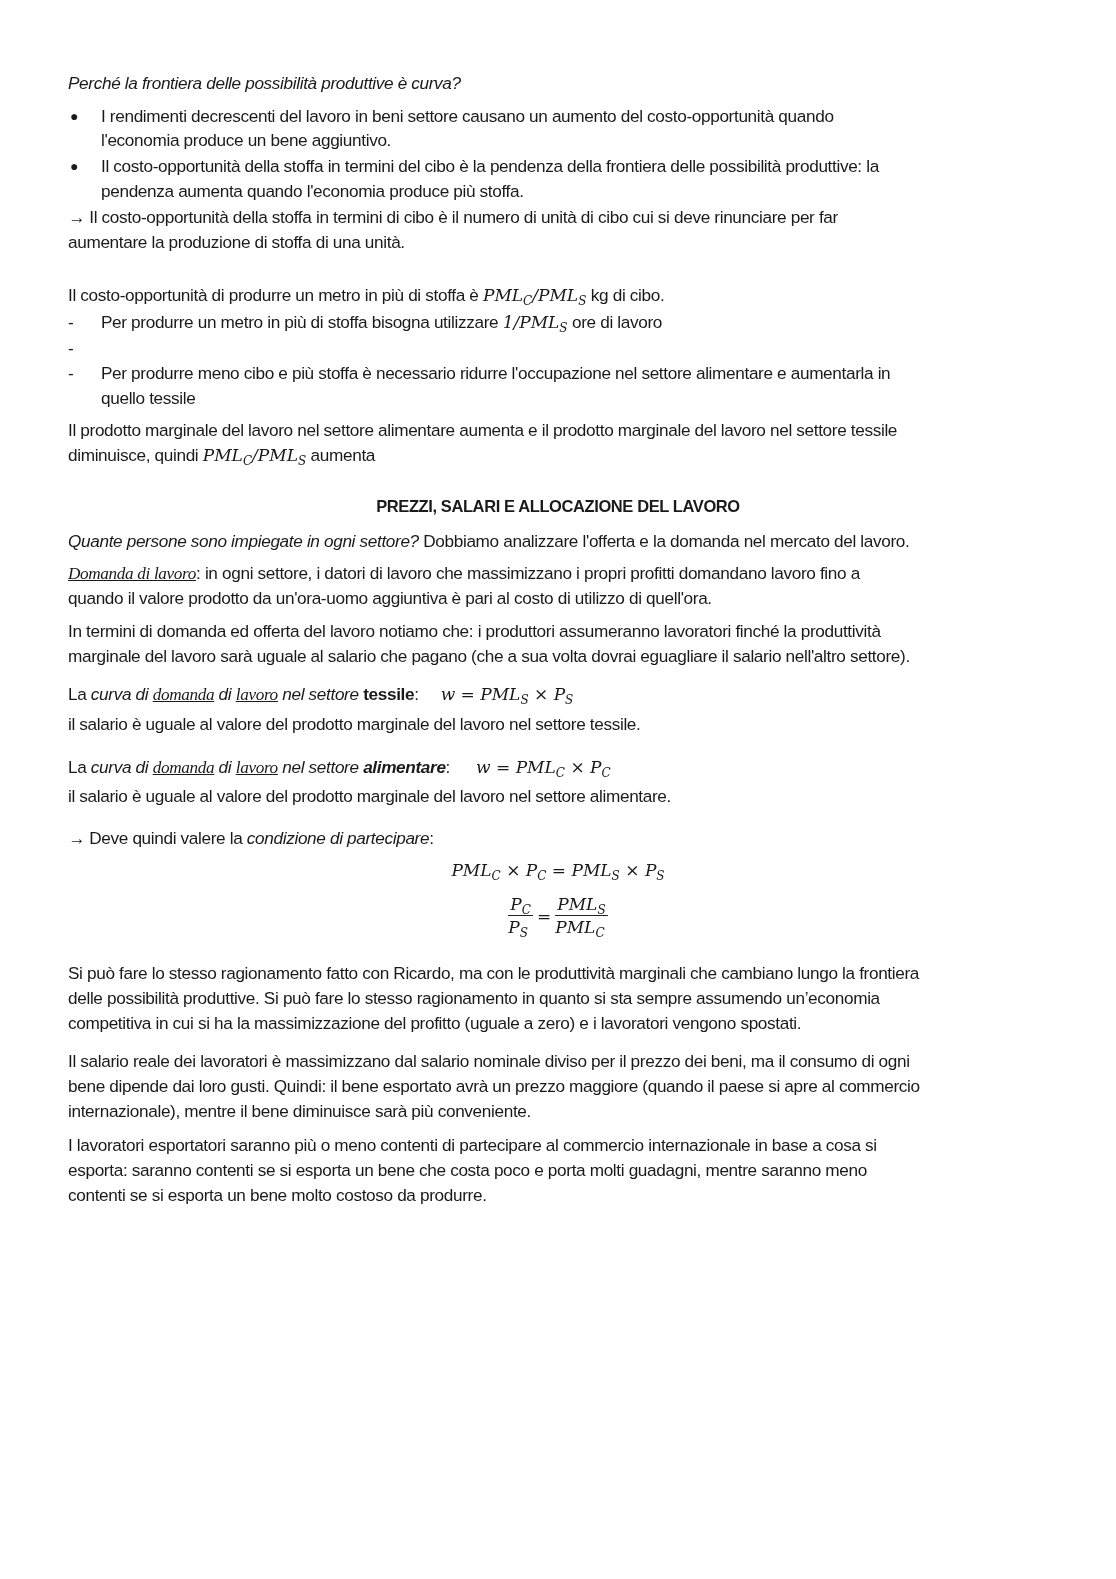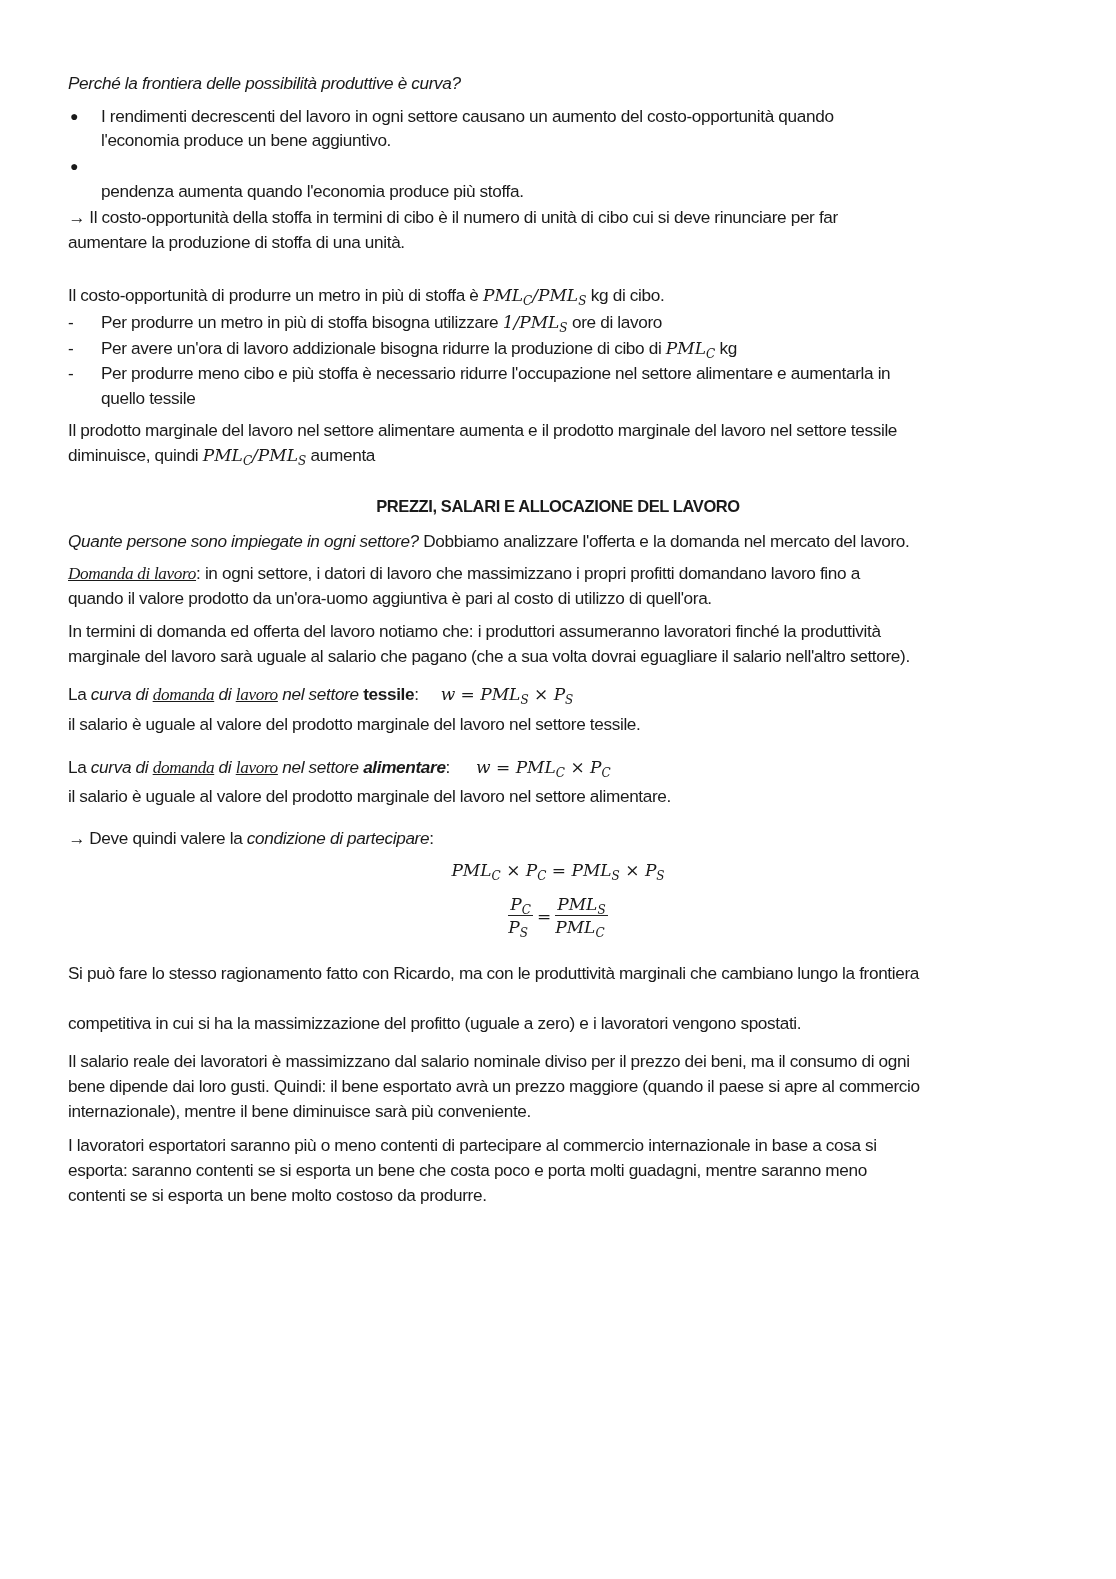--- a/index.html
+++ b/index.html
@@ -24,42 +24,40 @@
     .eq { display: inline-block; vertical-align: middle; padding: 0 4px; font-family: "DejaVu Serif", serif; font-size: 17px; }
   </style>
 </head>
 <body>
 
 <div class="page">
 
   <div class="ln it" style="top:71px">Perché la frontiera delle possibilità produttive è curva?</div>
 
   <span class="bullet" style="top:104px">●</span>
-  <div class="ln ind" style="top:104px">I rendimenti decrescenti del lavoro in ogni settore causano un aumento del costo-opportunità quando</div>
+  <div class="ln ind" style="top:104px">I rendimenti decrescenti del lavoro in beni settore causano un aumento del costo-opportunità quando</div>
   <div class="ln ind" style="top:128px">l'economia produce un bene aggiuntivo.</div>
 
   <span class="bullet" style="top:154px">●</span>
+  <div class="ln ind" style="top:154px">Il costo-opportunità della stoffa in termini del cibo è la pendenza della frontiera delle possibilità produttive: la</div>
   <div class="ln ind" style="top:179px">pendenza aumenta quando l'economia produce più stoffa.</div>
 
   <div class="ln" style="top:205px">→ Il costo-opportunità della stoffa in termini di cibo è il numero di unità di cibo cui si deve rinunciare per far</div>
   <div class="ln" style="top:230px">aumentare la produzione di stoffa di una unità.</div>
 
   <div class="ln" style="top:283px">
     <span>Il costo-opportunità di produrre un metro in più di stoffa è </span><span class="math"><span>PML</span><sub>C</sub><span>/PML</span><sub>S</sub></span><span> kg di cibo.</span>
   </div>
 
   <span class="dash" style="top:310px">-</span>
   <div class="ln ind" style="top:310px">
     <span>Per produrre un metro in più di stoffa bisogna utilizzare </span><span class="math"><span>1/PML</span><sub>S</sub></span><span> ore di lavoro</span>
   </div>
 
   <span class="dash" style="top:336px">-</span>
-  <div class="ln ind" style="top:336px">
-    <span>Per avere un'ora di lavoro addizionale bisogna ridurre la produzione di cibo di </span><span class="math"><span>PML</span><sub>C</sub></span><span> kg</span>
-  </div>
 
   <span class="dash" style="top:361px">-</span>
   <div class="ln ind" style="top:361px">Per produrre meno cibo e più stoffa è necessario ridurre l'occupazione nel settore alimentare e aumentarla in</div>
   <div class="ln ind" style="top:386px">quello tessile</div>
 
   <div class="ln" style="top:418px">Il prodotto marginale del lavoro nel settore alimentare aumenta e il prodotto marginale del lavoro nel settore tessile</div>
   <div class="ln" style="top:443px">
     <span>diminuisce, quindi </span><span class="math"><span>PML</span><sub>C</sub><span>/PML</span><sub>S</sub></span><span> aumenta</span>
   </div>
 
@@ -99,20 +97,21 @@
     <span class="frac math">
       <span class="num"><span>P</span><sub>C</sub></span>
       <span class="den"><span>P</span><sub>S</sub></span>
     </span><span class="eq">=</span><span class="frac math">
       <span class="num"><span>PML</span><sub>S</sub></span>
       <span class="den"><span>PML</span><sub>C</sub></span>
     </span>
   </div>
 
   <div class="ln" style="top:961px">Si può fare lo stesso ragionamento fatto con Ricardo, ma con le produttività marginali che cambiano lungo la frontiera</div>
+  <div class="ln" style="top:986px">delle possibilità produttive. Si può fare lo stesso ragionamento in quanto si sta sempre assumendo un’economia</div>
   <div class="ln" style="top:1011px">competitiva in cui si ha la massimizzazione del profitto (uguale a zero) e i lavoratori vengono spostati.</div>
 
   <div class="ln" style="top:1049px">Il salario reale dei lavoratori è massimizzano dal salario nominale diviso per il prezzo dei beni, ma il consumo di ogni</div>
   <div class="ln" style="top:1074px">bene dipende dai loro gusti. Quindi: il bene esportato avrà un prezzo maggiore (quando il paese si apre al commercio</div>
   <div class="ln" style="top:1099px">internazionale), mentre il bene diminuisce sarà più conveniente.</div>
 
   <div class="ln" style="top:1133px">I lavoratori esportatori saranno più o meno contenti di partecipare al commercio internazionale in base a cosa si</div>
   <div class="ln" style="top:1158px">esporta: saranno contenti se si esporta un bene che costa poco e porta molti guadagni, mentre saranno meno</div>
   <div class="ln" style="top:1183px">contenti se si esporta un bene molto costoso da produrre.</div>
 

